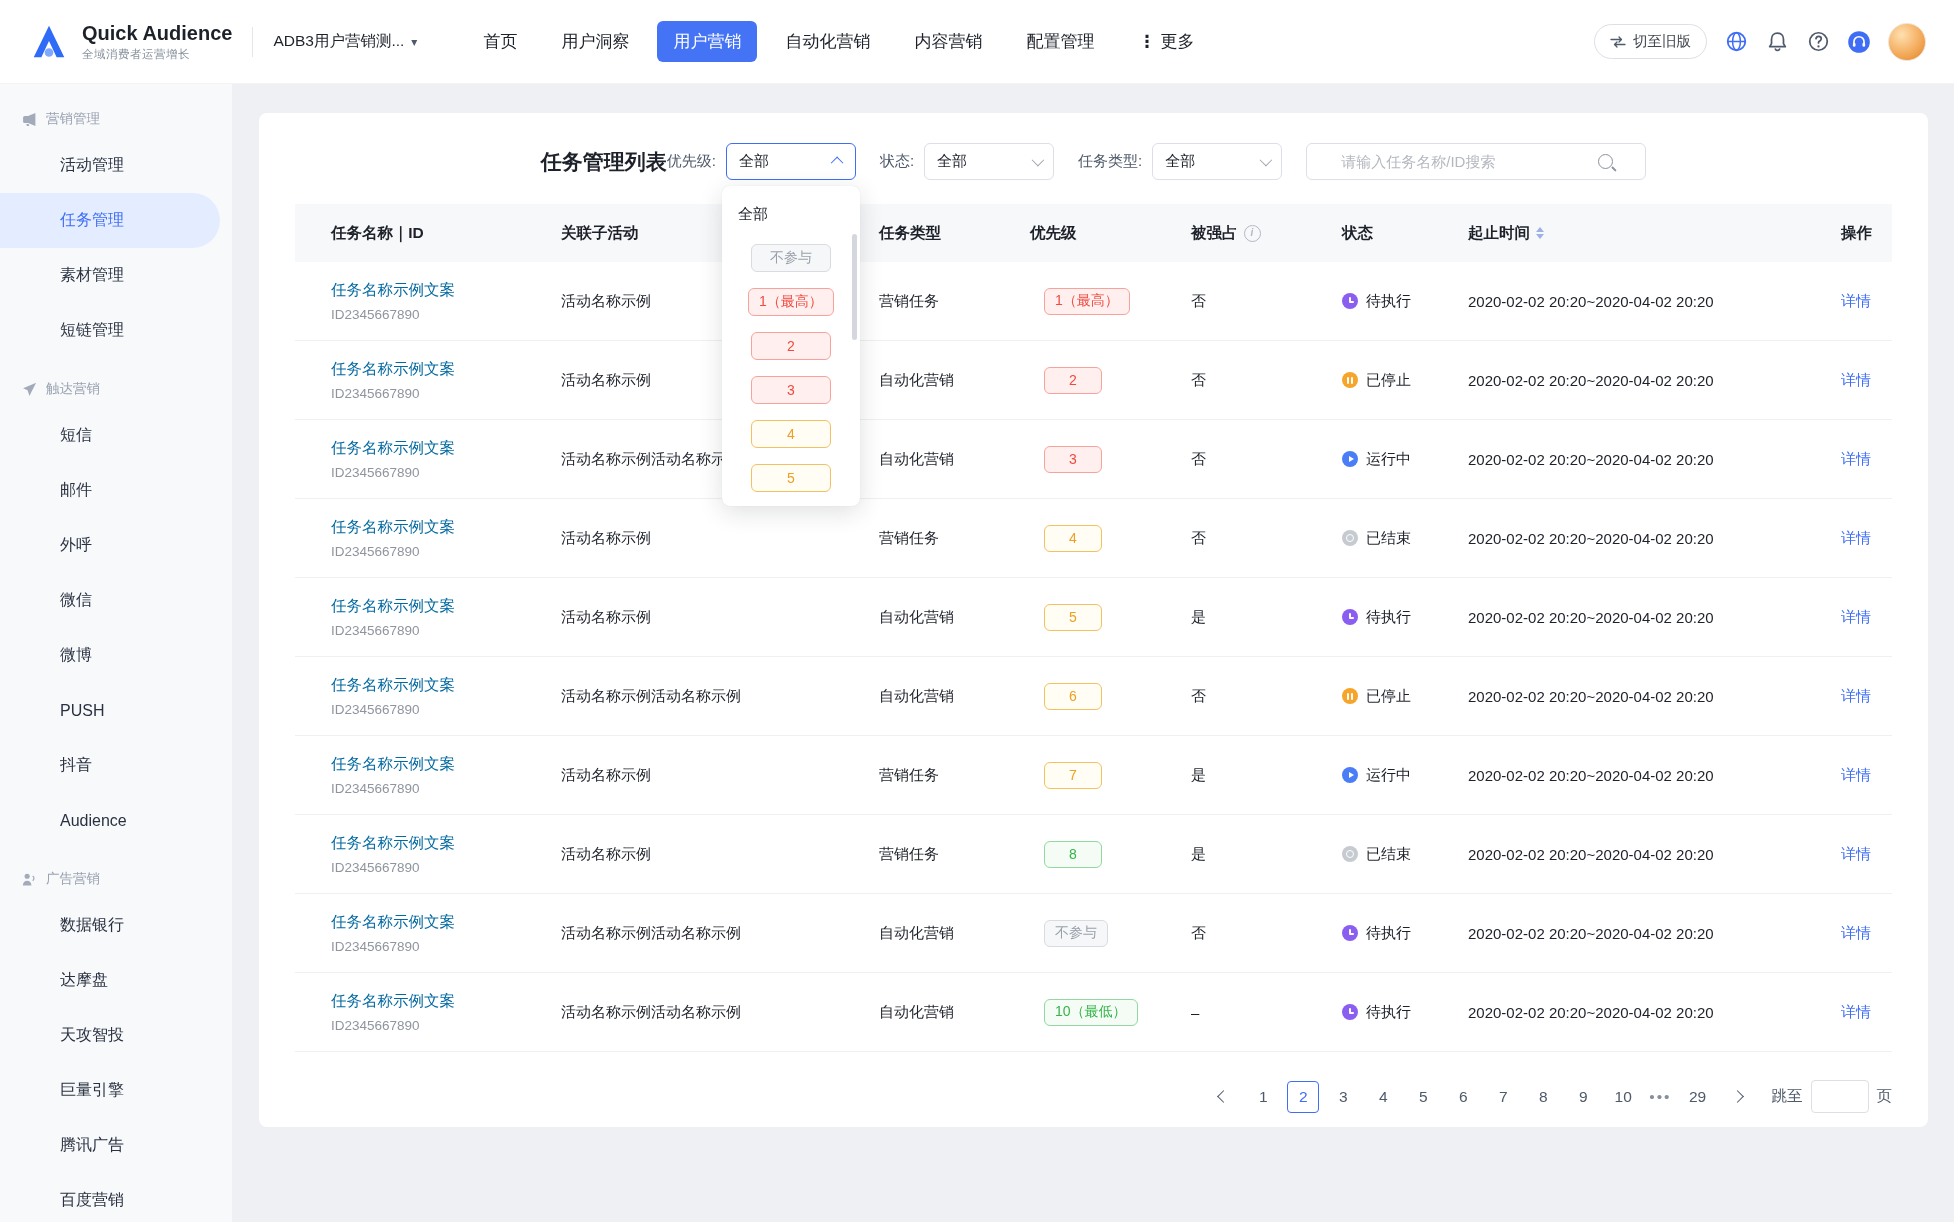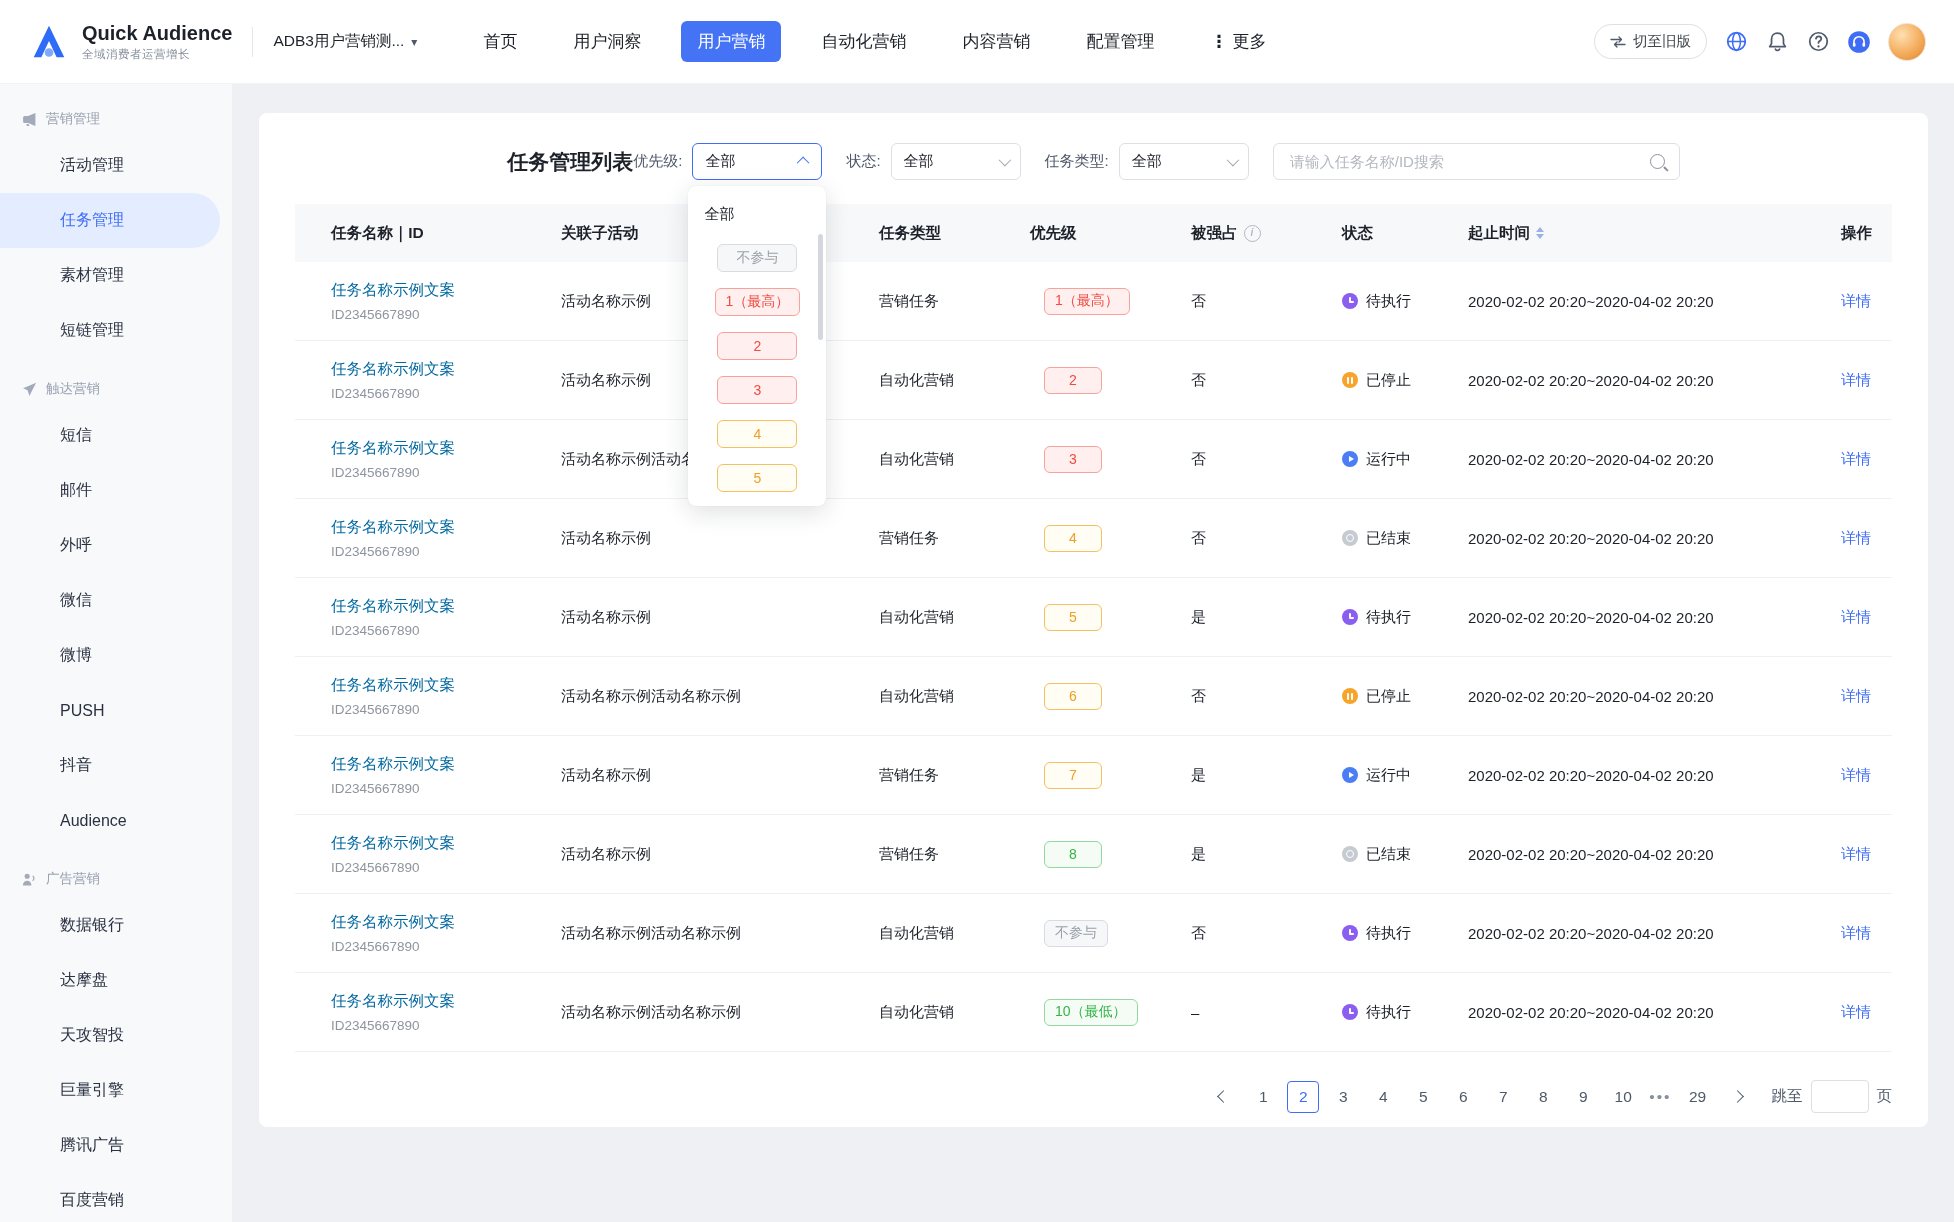--- a/index.html
+++ b/index.html
@@ -7,21 +7,21 @@
   .screen{position:relative;width:1954px;height:1222px;overflow:hidden;background:#eef0f4;}
 
   
   .topbar{position:absolute;top:0;left:0;right:0;height:84px;background:#fff;display:flex;align-items:center;padding:0 28px;box-sizing:border-box;z-index:50;border-bottom:1px solid #f2f3f5;}
   .logo-wrap{display:flex;align-items:center;gap:12px;flex:none;cursor:pointer;}
   .logo-texts .lt{font-size:20px;font-weight:700;color:#1d2129;line-height:1.1;}
   .logo-texts .ls{font-size:11.5px;color:#86909c;margin-top:3px;letter-spacing:.5px;}
   .v-divider{width:1px;height:30px;background:#e5e6eb;margin:0 20px;flex:none;}
   .project-sel{display:flex;align-items:center;gap:7px;font-size:15.5px;color:#1d2129;cursor:pointer;flex:none;}
   .project-caret{font-size:12px;color:#4e5969;}
-  .main-nav{display:flex;align-items:center;gap:24px;margin-left:50px;flex:none;}
+  .main-nav{display:flex;align-items:center;gap:12px;margin-left:50px;flex:none;}
   .nav-item{display:flex;align-items:center;gap:5px;font-size:17px;color:#1d2129;font-weight:500;padding:9px 16px;border-radius:6px;cursor:pointer;white-space:nowrap;}
   .nav-item.active{background:#4573f6;color:#fff;}
   .more-dots{font-size:17px;font-weight:700;}
   .header-right{margin-left:auto;display:flex;align-items:center;gap:17px;flex:none;}
   .switch-pill{display:flex;align-items:center;gap:7px;border:1px solid #dcdfe6;border-radius:18px;padding:7px 15px;font-size:14.5px;color:#42464e;cursor:pointer;white-space:nowrap;justify-content:flex-end;}
   .hicon{width:24px;height:24px;display:flex;align-items:center;justify-content:center;cursor:pointer;}
   .avatar{width:38px;height:38px;border-radius:50%;background:radial-gradient(circle at 35% 30%,#ffe0b0,#f2a654 62%,#d9822e);flex:none;cursor:pointer;border:1px solid #f0e2d0;box-sizing:border-box;}
 
   
   .sidebar{position:absolute;top:84px;left:0;bottom:0;width:232px;background:#f8f9fb;overflow:hidden;box-sizing:border-box;padding-top:14px;}
@@ -41,21 +41,21 @@
   .card-head{display:flex;align-items:center;justify-content:center;padding:30px 36px 24px;}
   .card-title{font-size:21px;font-weight:700;color:#1d2129;}
   .filters{display:flex;align-items:center;gap:24px;}
   .filter{display:flex;align-items:center;}
   .filter-label{font-size:15px;color:#4e5969;margin-right:10px;white-space:nowrap;}
   .select-wrap{position:relative;}
   .select{width:130px;height:37px;border:1px solid #dcdfe6;border-radius:6px;background:#fff;display:flex;align-items:center;justify-content:space-between;padding:0 12px;font-size:15px;color:#1d2129;cursor:pointer;box-sizing:border-box;}
   .select.open{border-color:#3f6df5;}
   .chev{width:8px;height:8px;border-right:1.6px solid #a0a6af;border-bottom:1.6px solid #a0a6af;transform:rotate(45deg) translateY(-2px);flex:none;}
   .chev.up{transform:rotate(-135deg) translateY(-2px);border-color:#3f6df5;}
-  .search-box{width:407px;height:37px;border:1px solid #dcdfe6;border-radius:6px;display:flex;align-items:center;padding:0 14px;box-sizing:border-box;background:#fff;}
+  .search-box{width:340px;height:37px;border:1px solid #dcdfe6;border-radius:6px;display:flex;align-items:center;padding:0 32px;box-sizing:border-box;background:#fff;}
   .search-box input{flex:1;border:none;outline:none;font-size:15px;color:#1d2129;background:transparent;font-family:inherit;}
   .search-box input::placeholder{color:#b4b8bf;}
   .mag{width:13px;height:13px;border:1.8px solid #8c919b;border-radius:50%;position:relative;flex:none;margin-left:8px;}
   .mag::after{content:"";position:absolute;width:6px;height:1.8px;background:#8c919b;transform:rotate(45deg);right:-5px;bottom:-2px;border-radius:1px;}
 
   
   .dropdown{position:absolute;top:43px;left:-4px;width:138px;background:#fff;border-radius:8px;box-shadow:0 6px 24px rgba(31,35,41,.14),0 0 1px rgba(31,35,41,.12);padding:6px 0;z-index:40;}
   .dd-opt{height:44px;display:flex;align-items:center;padding:0 16px;font-size:15px;color:#1d2129;cursor:pointer;}
   .dd-text.tag{margin:0 auto;}
   .dd-scrollbar{position:absolute;right:3px;top:48px;width:5px;height:106px;border-radius:3px;background:#d4d7dd;cursor:grab;}

